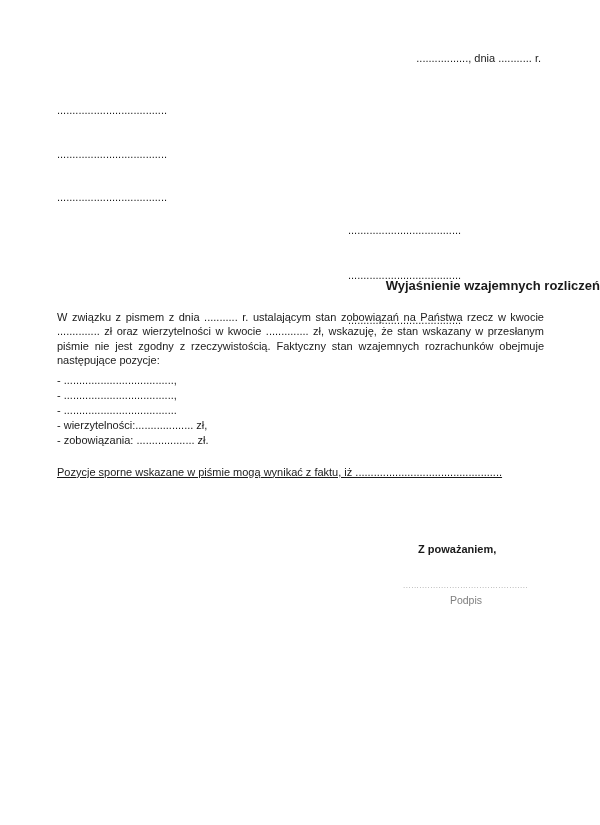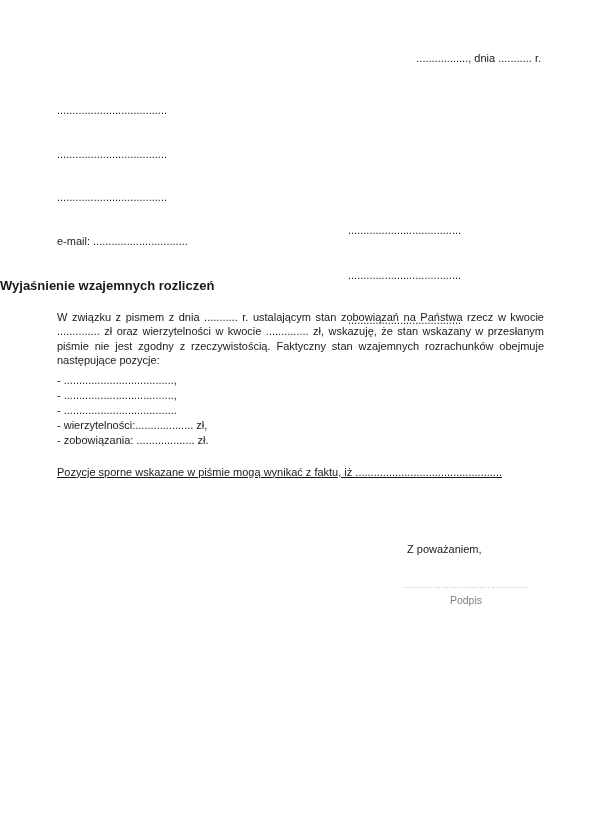--- a/index.html
+++ b/index.html
@@ -31,40 +31,40 @@
   }
   .recipient-block {
     position: absolute;
     top: 193px; left: 348px;
     line-height: 15px;
     white-space: pre;
   }
   .doc-title {
     position: absolute;
     top: 279px; left: 0; right: 0;
-    text-align: left;
+    text-align: right;
     font-weight: bold;
     font-size: 13px;
   }
   .main-block {
     position: absolute;
     top: 310px; left: 57px;
     width: 487px;
   }
   .intro-paragraph {
     text-align: justify;
     line-height: 14.3px;
   }
   .position-list { margin-top: 6px; line-height: 15px; }
   .balance-intro { margin-top: 15px; }
   .balance-list { line-height: 14.8px; }
   .disputed-line { margin-top: 17px; text-decoration: underline; }
   .closing-line {
     position: absolute;
-    top: 542px; left: 407px;
+    top: 542px; left: 418px; font-weight: bold;
   }
   .signature-block {
     position: absolute;
     top: 581px; left: 403px;
     width: 126px;
     text-align: center;
   }
   .signature-dots {
     font-size: 8px;
     color: #9a9a9a;
@@ -83,21 +83,20 @@
 <body>
 
 <div class="page">
 
   <div class="date-line">................., dnia ........... r.</div>
 
   <div class="sender-block">
     <div>....................................</div>
     <div>....................................</div>
     <div>....................................</div>
-    <div>e-mail: ...............................</div>
   </div>
 
   <div class="recipient-block">
     <div>.....................................</div>
     <div>.....................................</div>
     <div>.....................................</div>
   </div>
 
   <h1 class="doc-title">Wyjaśnienie wzajemnych rozliczeń</h1>
 

